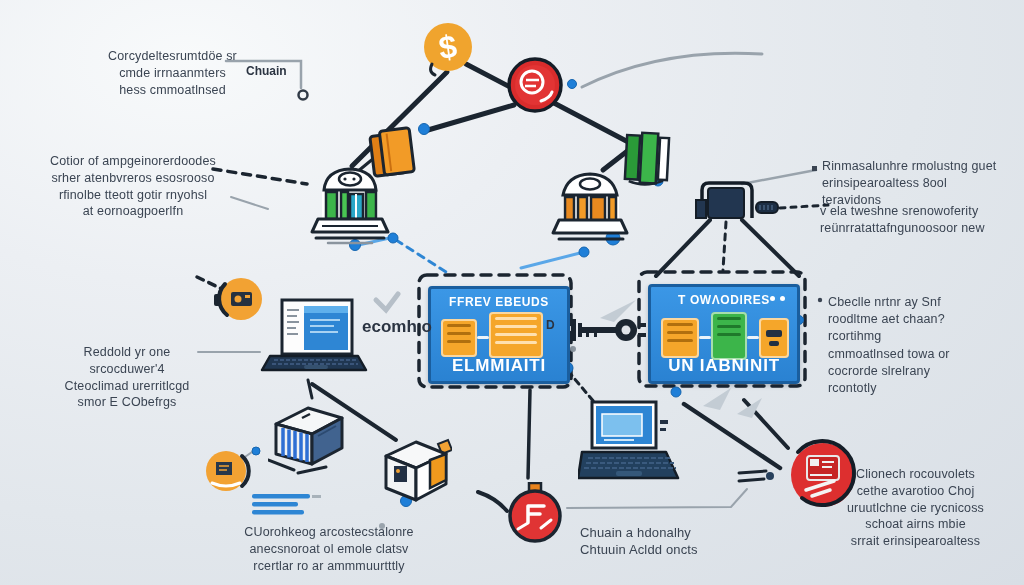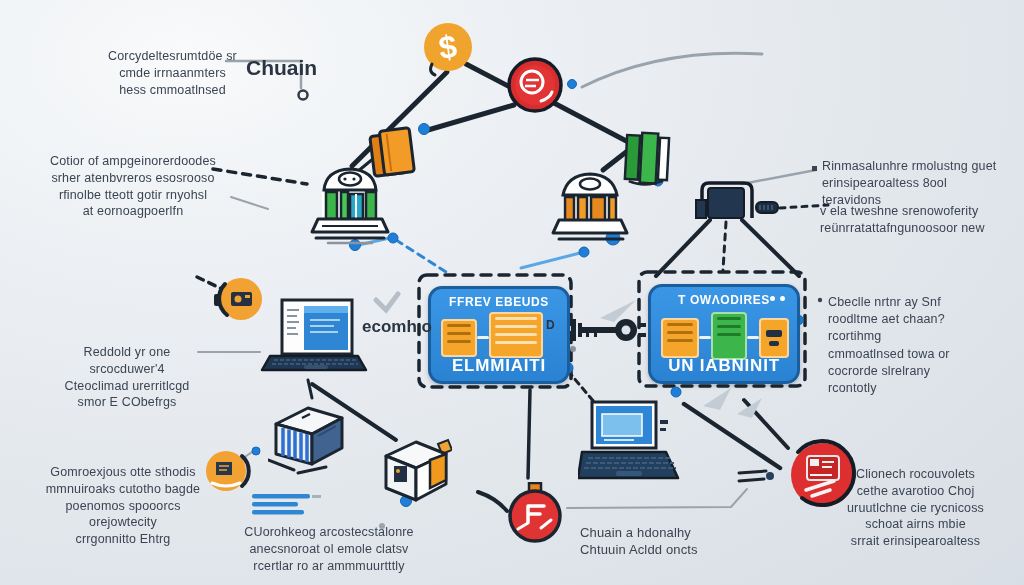--- a/index.html
+++ b/index.html
@@ -10,21 +10,21 @@
   }
   .lines{position:absolute;left:0;top:0;pointer-events:none;}
   .abs{position:absolute;}
   .ann{
     position:absolute;white-space:pre-line;color:#3a4452;
     font:12.5px/1.34 "Liberation Sans", sans-serif;letter-spacing:.15px;
   }
   .ann.c{text-align:center;}
   .lbl{position:absolute;color:#2b3442;font-weight:bold;}
   .panel{
-    position:absolute;border-radius:14px;
+    position:absolute;border-radius:4px;
     background:linear-gradient(180deg,#3b97e6 0%,#2a82d2 100%);
     border:3px solid #1a5e9e;box-shadow:0 2px 4px rgba(20,40,60,.25);
   }
   .panel-title{
     position:absolute;top:6px;left:0;right:0;text-align:center;color:#fff;
     font-size:12px;font-weight:bold;letter-spacing:.6px;white-space:nowrap;
   }
   .panel-footer{
     position:absolute;bottom:5px;left:0;right:0;text-align:center;color:#fff;
     font-size:17px;font-weight:bold;letter-spacing:.8px;white-space:nowrap;
@@ -308,39 +308,34 @@
         <i></i>
       </div>
     <div class="conn" style="left:96px;top:49px;width:12px"></div>
     <div class="chip orange" style="left:108px;top:31px;width:30px;height:40px">
       <b style="width:16px;height:7px;margin:12px auto 0 auto"></b>
       <b style="width:10px;height:5px;margin:4px auto 0 auto"></b>
     </div>
     <div class="panel-footer">UN IABNINIT</div>
   </div>
 
-  <div class="lbl" style="left:246px;top:56px;font-size:21px">Chuain</div>
+  <div class="lbl" style="left:246px;top:64px;font-size:12px">Chuain</div>
   <div class="lbl" style="left:362px;top:317px;font-size:17px">ecomh o</div>
   <div class="lbl" style="left:546px;top:318px;font-size:12px">D</div>
 
   <div class="ann c" style="left:100px;top:48px;width:145px">Corcydeltesrumtdöe sr
 cmde irrnaanmters
 hess cmmoatlnsed</div>
   <div class="ann c" style="left:28px;top:153px;width:210px">Cotior of ampgeinorerdoodes
 srher atenbvreros esosrooso
 rfinolbe tteott gotir rnyohsl
 at eornoagpoerlfn</div>
   <div class="ann c" style="left:48px;top:344px;width:158px">Reddold yr one srcocduwer'4
 Cteoclimad urerritlcgd
 smor E CObefrgs</div>
-  <div class="ann c" style="left:38px;top:464px;width:170px">Gomroexjous otte sthodis
-mmnuiroaks cutotho bagde
-poenomos spooorcs
-orejowtecity
-crrgonnitto Ehtrg</div>
   <div class="ann c" style="left:240px;top:524px;width:178px">CUorohkeog arcostecstalonre
 anecsnoroat ol emole clatsv
 rcertlar ro ar ammmuurtttly</div>
   <div class="ann" style="left:580px;top:524px;width:150px;font-size:13px">Chuain a hdonalhy
 Chtuuin Acldd oncts</div>
   <div class="ann c" style="left:838px;top:466px;width:155px">Clionech rocouvolets
 cethe avarotioo Choj
 uruutlchne cie rycnicoss
 schoat airns mbie
 srrait erinsipearoaltess</div>

